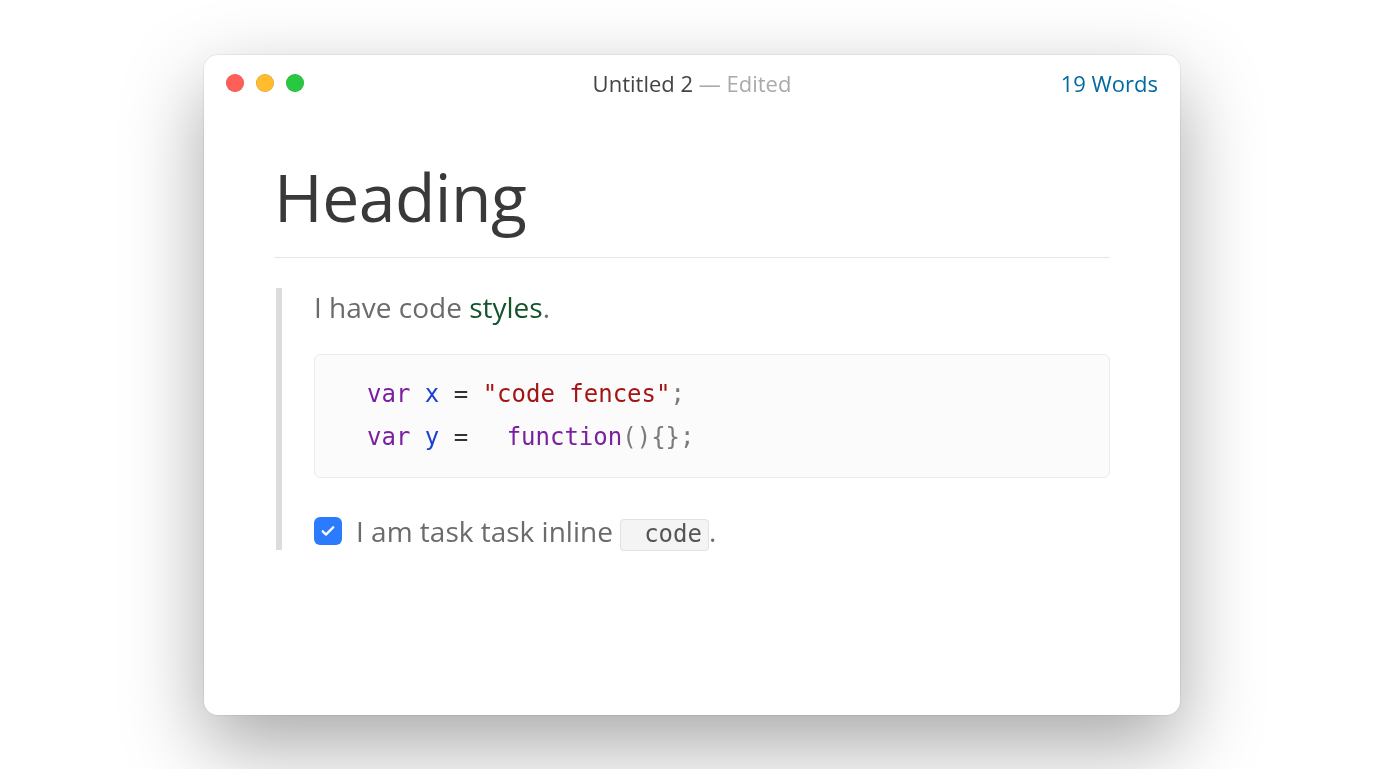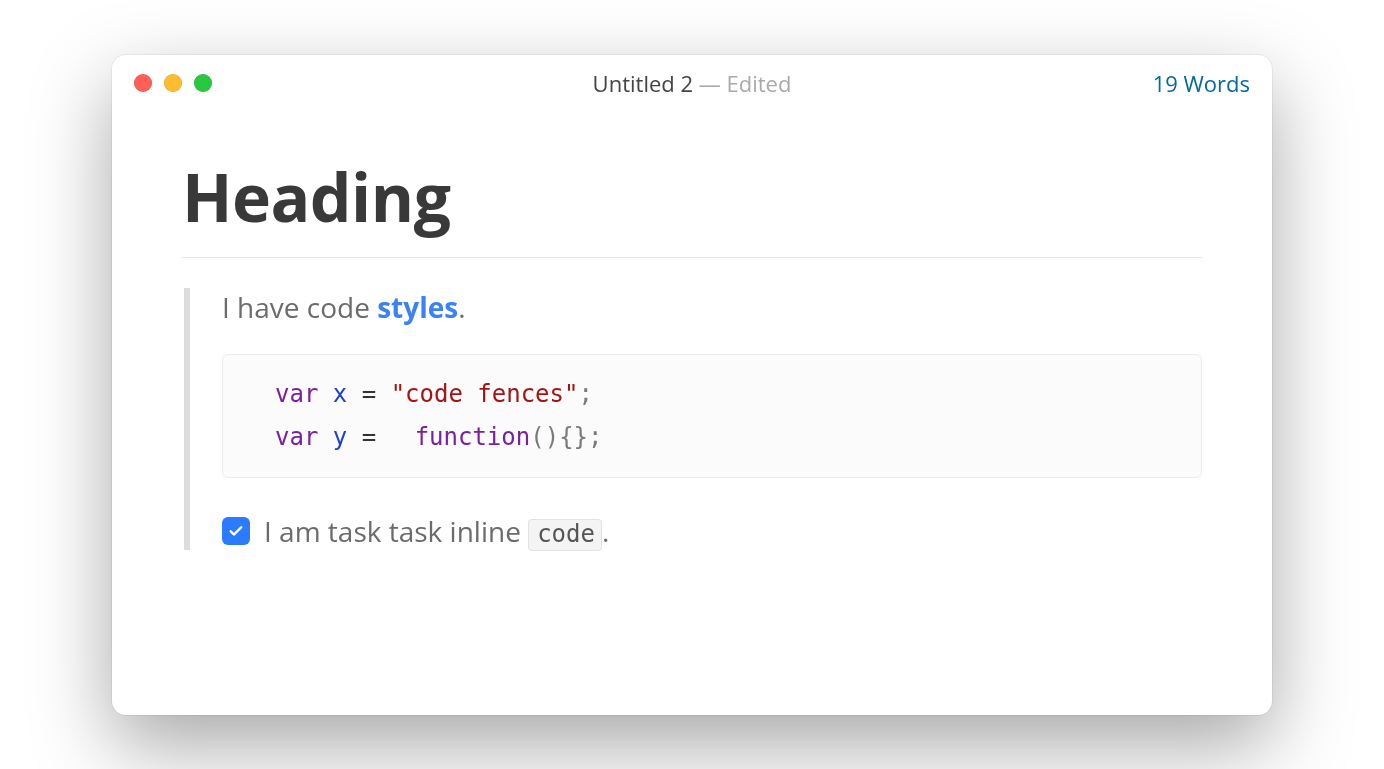--- a/index.html
+++ b/index.html
@@ -5,21 +5,21 @@
   * { box-sizing: border-box; margin: 0; padding: 0; }
   html, body { width: 1384px; height: 769px; }
   body {
     font-family: -apple-system, BlinkMacSystemFont, "Segoe UI", "Open Sans", sans-serif;
     background: transparent;
     display: flex;
     align-items: center;
     justify-content: center;
   }
   .window {
-    width: 1160px;
+    width: 976px;
     height: 660px;
     background: #ffffff;
     border-radius: 14px;
     box-shadow: 0 30px 80px rgba(0,0,0,0.35), 0 0 0 1px rgba(0,0,0,0.05);
     overflow: hidden;
     position: relative;
   }
   .titlebar {
     height: 56px;
     display: flex;
@@ -51,41 +51,41 @@
   .wordcount {
     margin-left: auto;
     font-size: 22px;
     color: #0369a1;
   }
   .content {
     padding: 40px 70px 40px 70px;
   }
   .heading {
     font-size: 66px;
-    font-weight: 700;
+    font-weight: 400;
     color: #393939;
     letter-spacing: -0.5px;
     padding-bottom: 10px;
   }
   .rule {
     border: none;
     border-bottom: 1px solid #e6e6e6;
     margin: 6px 0 30px 0;
   }
   .quote {
     border-left: 6px solid #dcdcdc;
     padding-left: 32px;
     margin-left: 2px;
   }
   .para {
     font-size: 28px;
     color: #6b6b6b;
     margin-bottom: 28px;
   }
-  .para strong { color: #3b82f6; font-weight: 700; }
+  .para strong { color: #14532d; font-weight: 400; }
   .codeblock {
     background: #fbfbfb;
     border: 1px solid #ececec;
     border-radius: 6px;
     padding: 18px 28px;
     font-family: ui-monospace, SFMono-Regular, Menlo, Consolas, monospace;
     font-size: 24px;
     line-height: 1.8;
     color: #333;
     margin-bottom: 34px;
@@ -112,21 +112,21 @@
     justify-content: center;
     flex-shrink: 0;
   }
   .checkbox svg { width: 18px; height: 18px; display: block; }
   .inlinecode {
     font-family: ui-monospace, SFMono-Regular, Menlo, Consolas, monospace;
     font-size: 24px;
     background: #f4f4f4;
     border: 1px solid #e2e2e2;
     border-radius: 4px;
-    padding: 0 6px 2px 8px;
+    padding: 0 6px 2px 23px;
     color: #555;
   }
 </style>
 </head>
 <body>
 
 <div class="window">
 
   <div class="titlebar">
     <div class="traffic">

